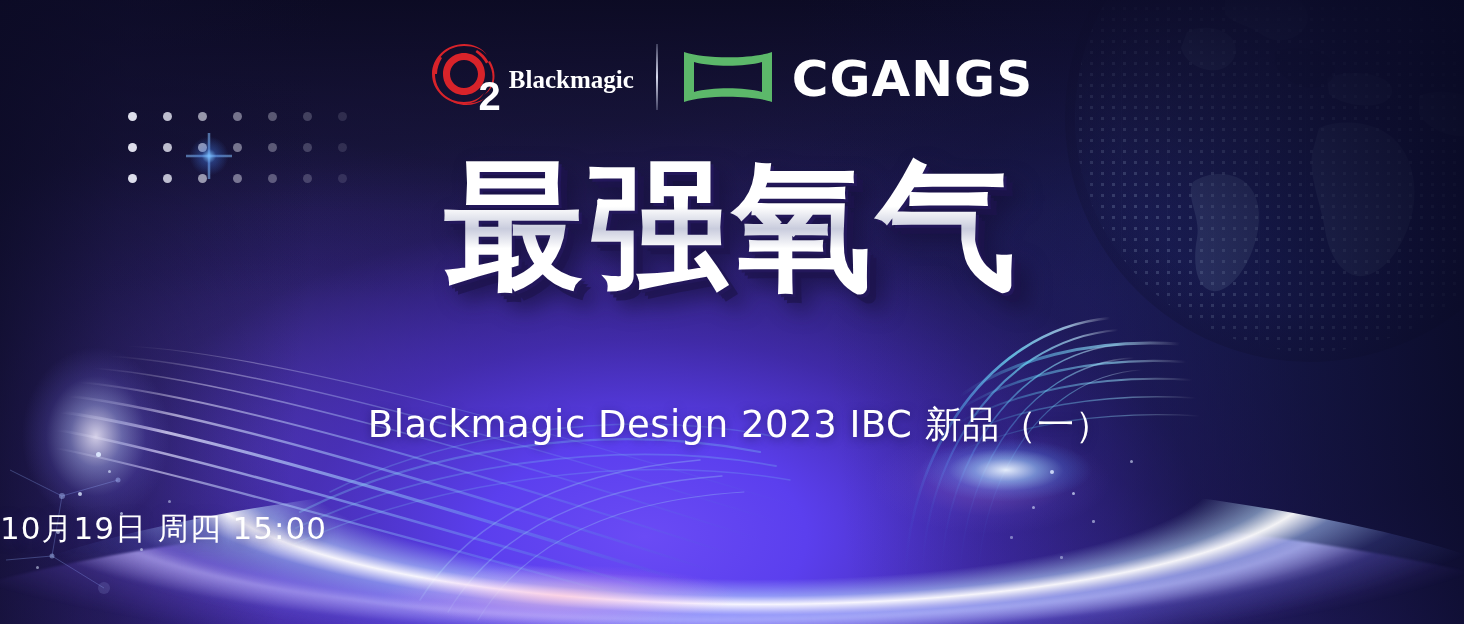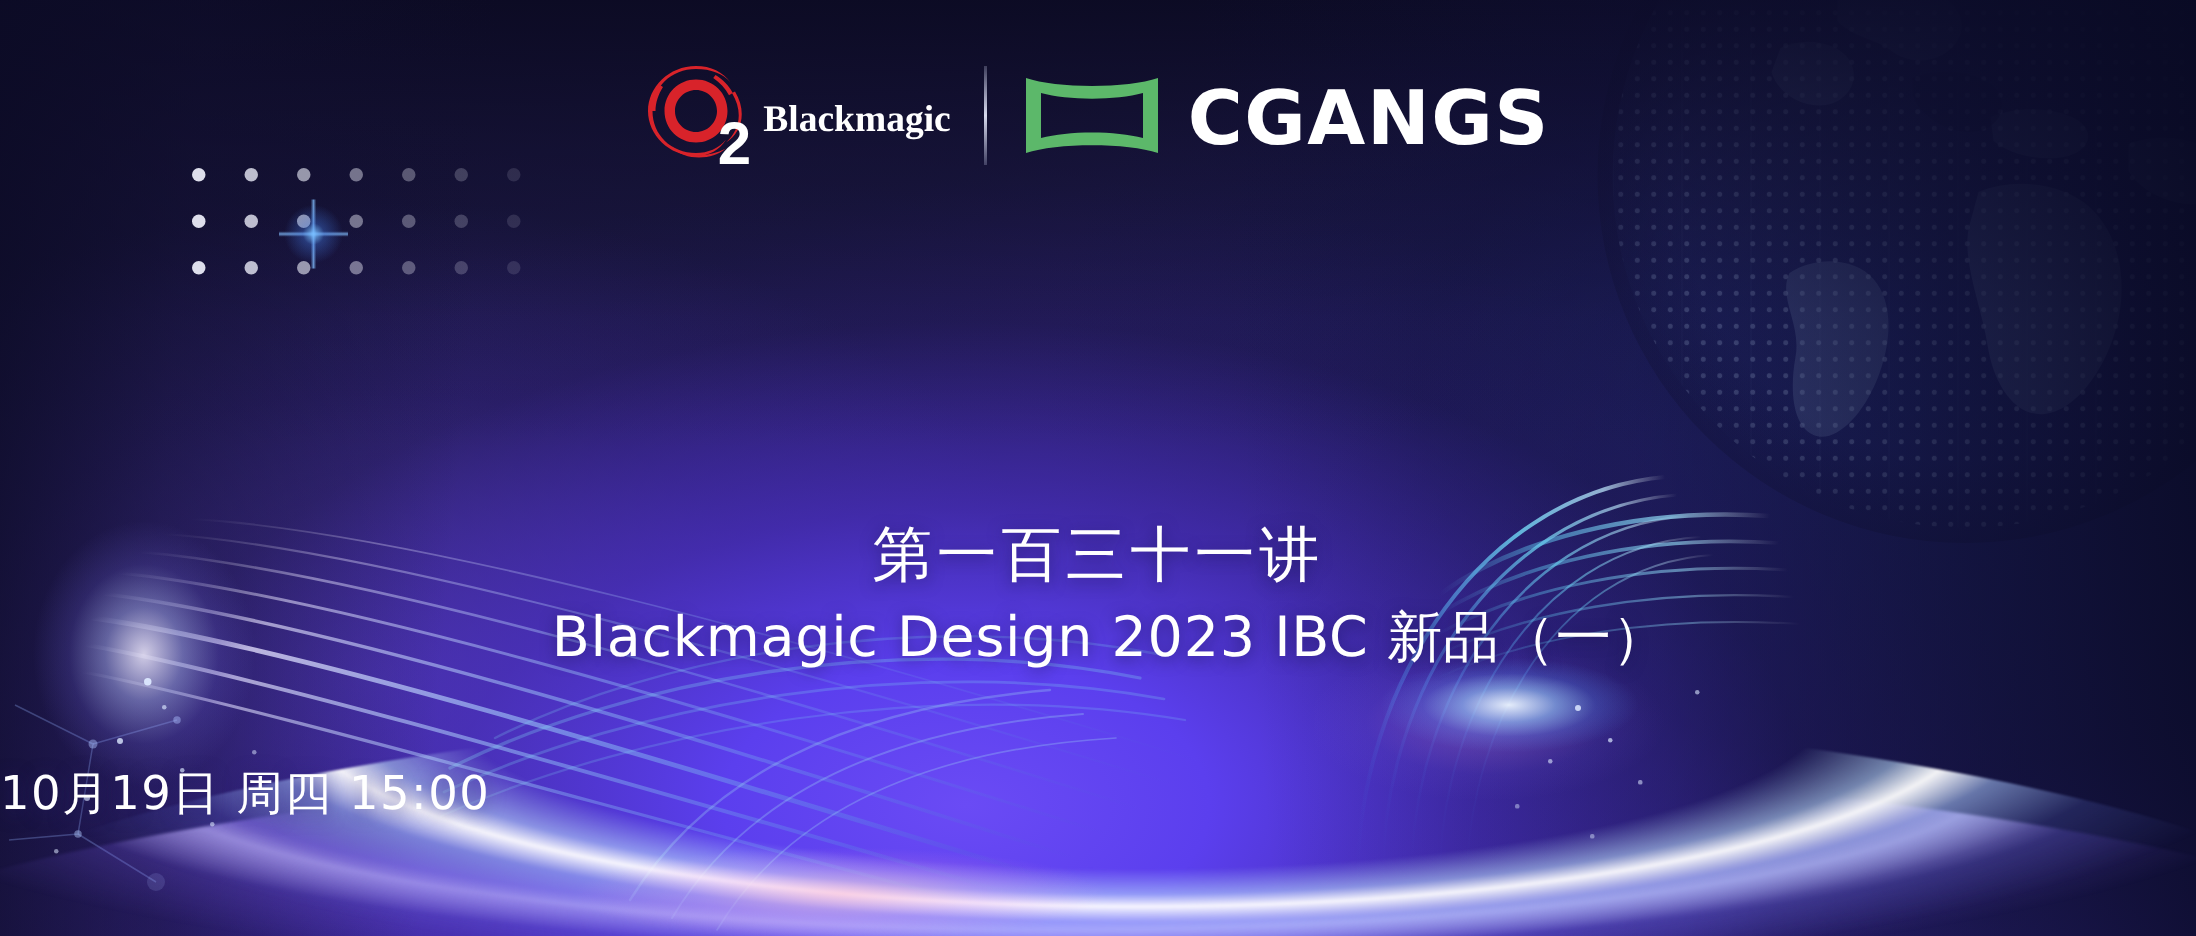--- a/index.html
+++ b/index.html
@@ -399,19 +399,19 @@
         <svg width="96" height="54" viewBox="0 0 96 54">
           <path d="M4 2 C24 9, 72 9, 92 2 L92 52 C72 45, 24 45, 4 52 Z
                    M14 12 C32 17, 64 17, 82 12 L82 42 C64 37, 32 37, 14 42 Z" fill="#5cb86a" fill-rule="evenodd"></path>
         </svg>
       </div>
       <span class="cg-text">CGANGS</span>
     </div>
 
   </div>
 
-
-  <div class="sub-lecture">第一百三十一讲</div>
+  <div class="title-main">最强氧气</div>
+
   <div class="sub-topic">Blackmagic Design  2023 IBC 新品（一）</div>
 
   <div class="datetime">10月19日 周四 15:00</div>
 
 </div>
 
 </body></html>

